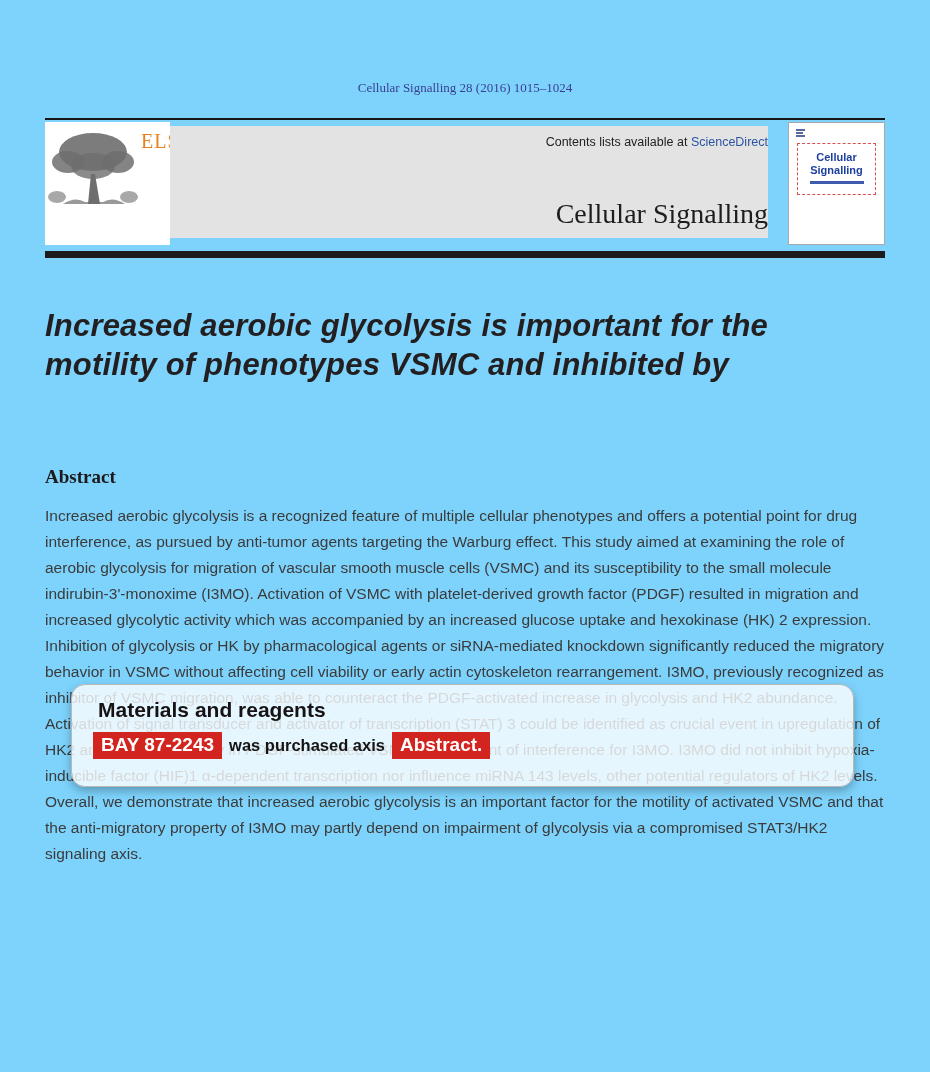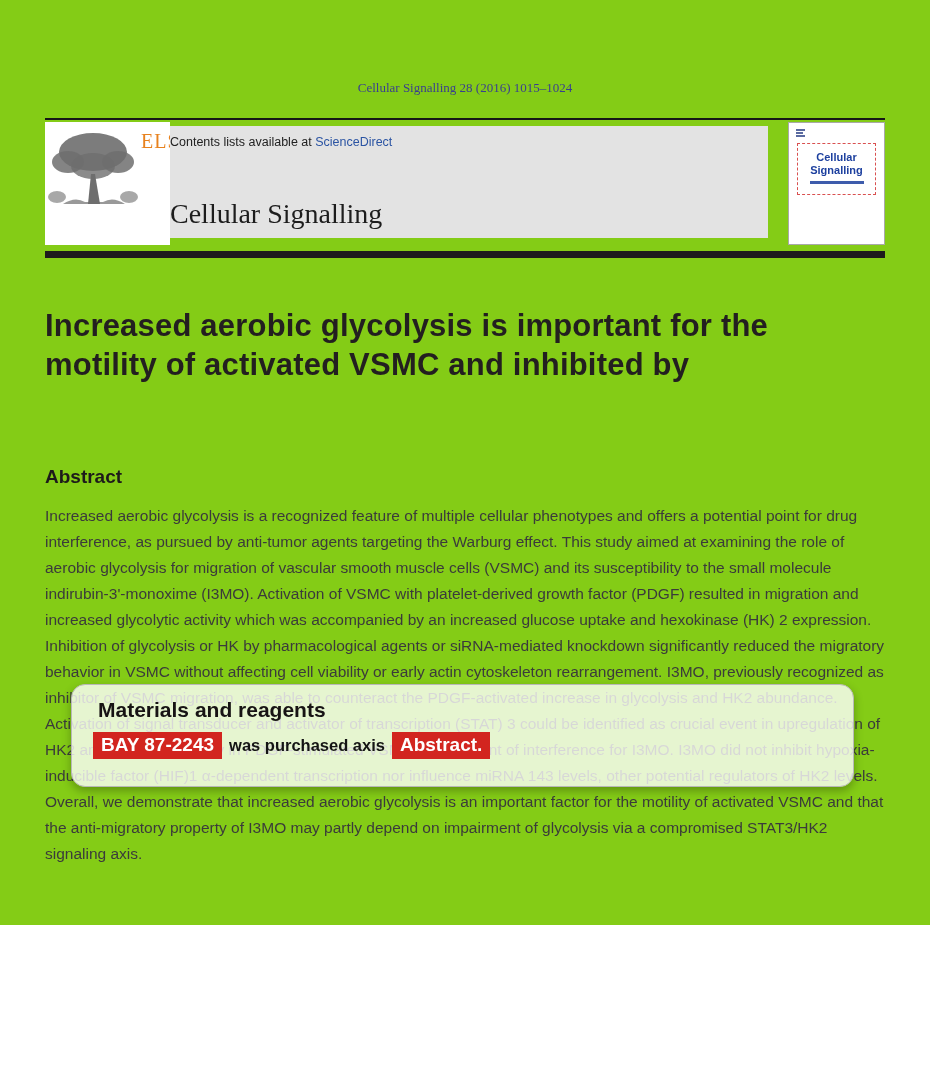--- a/index.html
+++ b/index.html
@@ -1,21 +1,21 @@
 <!DOCTYPE html>
 <html style="--highlight: #d2251f; --link: #2b54a3; --citation: #3a3f8f; --elsevier-orange: #e8821e; --cover-blue: #1c3f9e;"><head>
 <meta charset="utf-8">
 <style>
   * { margin:0; padding:0; box-sizing:border-box; }
   html,body { background:#fff; }
   body { font-family:"Liberation Sans", sans-serif; }
   .page {
     position:relative;
-    width:930px; height:925px;
-    background:#84cc16;
+    width:930px; height:1072px;
+    background:#7dd3fc;
     padding:80px 45px 0 45px;
     overflow:hidden;
   }
   
   .citation {
     text-align:center;
     font-family:"Liberation Serif", serif;
     font-size:13px;
     color:var(--citation);
     margin-bottom:22px;
@@ -35,21 +35,21 @@
     color:var(--elsevier-orange);
     letter-spacing:1px;
     margin-top:2px;
   }
   .banner {
     flex:1;
     background:#e3e3e3;
     height:112px;
     margin-top:4px;
     display:flex; flex-direction:column; justify-content:space-between;
-    text-align:left;
+    text-align:right;
     padding:9px 0 8px 0;
   }
   .contents-line { font-size:12.5px; color:#222; }
   .contents-line a { color:var(--link); text-decoration:none; }
   .journal-title {
     font-family:"Liberation Serif", serif;
     font-size:28px; color:#1d1d1d;
   }
   .homepage-line { font-size:12.5px; color:#333; letter-spacing:1.6px; }
   .homepage-line a { color:var(--link); text-decoration:none; }
@@ -75,24 +75,25 @@
     color:var(--cover-blue);
   }
   .cover-editor-bar { width:54px; height:3px; background:var(--cover-blue); margin:5px auto 0 auto; opacity:0.85; }
   .black-bar { height:7px; background:#1d1b1c; margin-top:6px; }
   
   .article-title {
     margin-top:48px;
     font-size:31px; font-weight:bold; color:#231f20;
     line-height:39px;
     letter-spacing:0.2px;
+    font-style:italic;
   }
   .authors { margin-top:54px; font-size:13.5px; color:#333; }
   .authors sup { font-size:9.5px; }
-  .abstract-heading { margin-top:82px; font-size:19px; font-weight:bold; color:#1d1a1b; }
+  .abstract-heading { margin-top:82px; font-size:19px; font-weight:bold; color:#1d1a1b;font-family:Liberation Serif, serif; }
   .abstract {
     margin-top:15px;
     width:840px;
     font-size:15.5px; line-height:26px; color:#3b3b3b;
   }
   
   .popup {
     position:absolute;
     left:71px; top:684px;
     width:783px; height:103px;
@@ -161,21 +162,21 @@
           </div>
         </div>
       </div>
     </div>
   </div>
 
   <div class="black-bar"></div>
 
   <h1 class="article-title">
     <div>Increased aerobic glycolysis is important for the</div>
-    <div>motility of activated VSMC and inhibited by</div>
+    <div>motility of phenotypes VSMC and inhibited by</div>
   </h1>
 
 
   <h2 class="abstract-heading">Abstract</h2>
 
   <p class="abstract">Increased aerobic glycolysis is a recognized feature of multiple cellular phenotypes and offers a potential point for drug interference, as pursued by anti-tumor agents targeting the Warburg effect. This study aimed at examining the role of aerobic glycolysis for migration of vascular smooth muscle cells (VSMC) and its susceptibility to the small molecule indirubin-3'-monoxime (I3MO). Activation of VSMC with platelet-derived growth factor (PDGF) resulted in migration and increased glycolytic activity which was accompanied by an increased glucose uptake and hexokinase (HK) 2 expression. Inhibition of glycolysis or HK by pharmacological agents or siRNA-mediated knockdown significantly reduced the migratory behavior in VSMC without affecting cell viability or early actin cytoskeleton rearrangement. I3MO, previously recognized as inhibitor of VSMC migration, was able to counteract the PDGF-activated increase in glycolysis and HK2 abundance. Activation of signal transducer and activator of transcription (STAT) 3 could be identified as crucial event in upregulation of HK2 and glycolytic activity in PDGF-stimulated VSMC and as point of interference for I3MO. I3MO did not inhibit hypoxia-inducible factor (HIF)1 α-dependent transcription nor influence miRNA 143 levels, other potential regulators of HK2 levels. Overall, we demonstrate that increased aerobic glycolysis is an important factor for the motility of activated VSMC and that the anti-migratory property of I3MO may partly depend on impairment of glycolysis via a compromised STAT3/HK2 signaling axis.</p>
 
   <div class="popup">
     <div class="popup-heading">Materials and reagents</div>
     <div class="popup-row">

